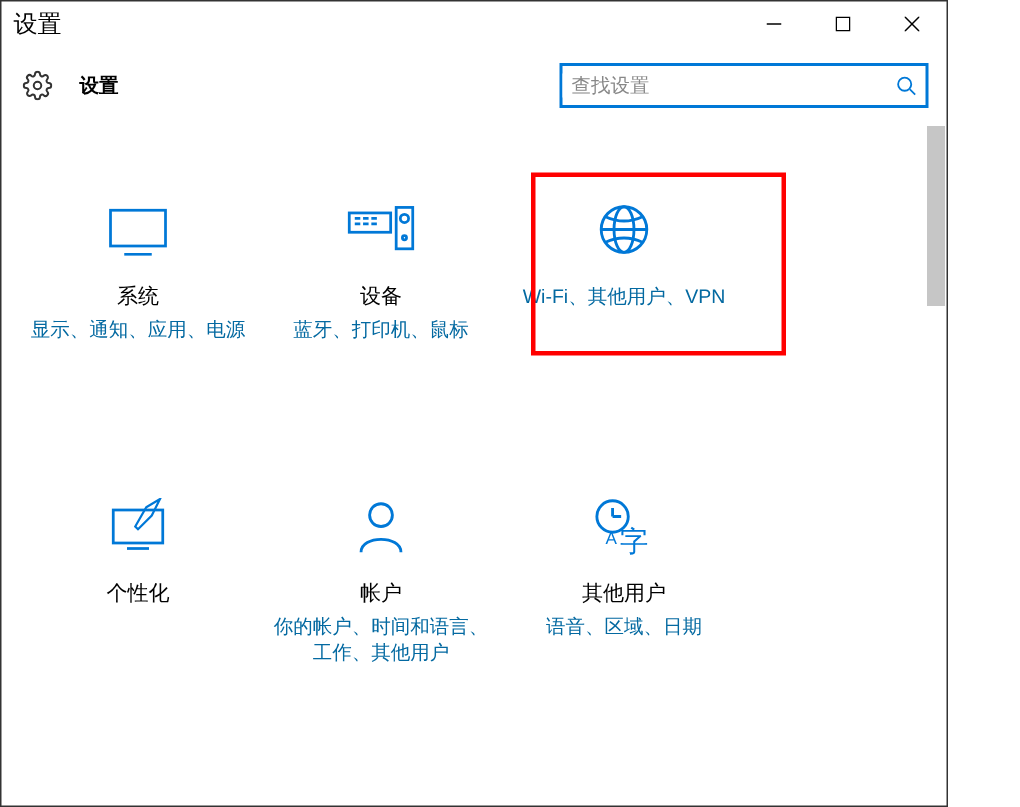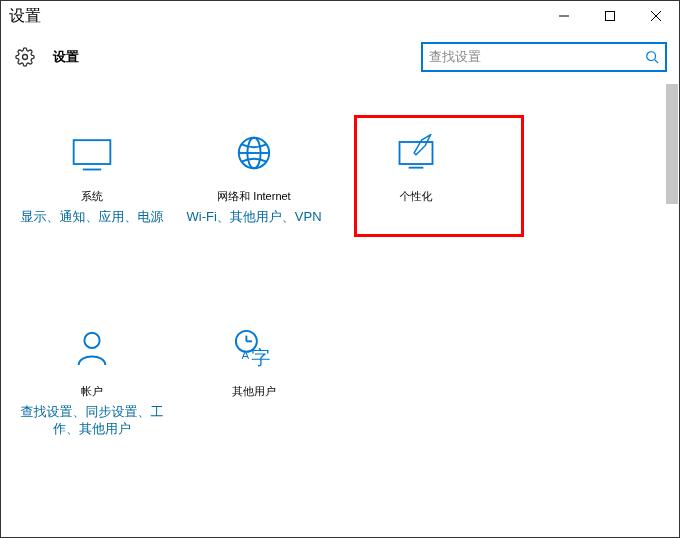--- a/index.html
+++ b/index.html
@@ -1,34 +1,34 @@
 <!DOCTYPE html>
 <html><head>
 <meta charset="utf-8">
 <style>
   * { box-sizing: border-box; }
   html, body { margin: 0; padding: 0; font-family: "Microsoft YaHei", "Segoe UI", sans-serif; background: #fff; }
-  .window { width: 680px; height: 538px; background: #fff; position: relative; border: 1px solid #333; overflow: hidden; }
+  .window { width: 632px; height: 538px; background: #fff; position: relative; border: 1px solid #333; overflow: hidden; }
   .titlebar { height: 30px; display: flex; align-items: center; justify-content: space-between; padding-left: 8px; }
   .win-controls { display: flex; height: 100%; }
   .win-btn { width: 46px; display: flex; align-items: center; justify-content: center; color: #000; }
   .win-btn svg { width: 10px; height: 10px; }
   .header { height: 52px; display: flex; align-items: center; padding: 0 12px 0 14px; }
   .gear { width: 20px; height: 20px; display: flex; align-items: center; justify-content: center; color: #333; }
   .page-title { font-size: 13px; font-weight: bold; margin-left: 18px; color: #000; }
   .header-spacer { flex: 1; }
   .search { display: flex; align-items: center; width: 246px; height: 30px; border: 2px solid #0078d7; background: #fff; }
   .search input { flex: 1; border: none; outline: none; font-size: 13px; padding: 0 6px; color: #000000; font-family: Liberation Serif, serif; }
   .search input::placeholder { color: #888; }
   .search-icon { width: 26px; display: flex; align-items: center; justify-content: center; color: #0078d7; }
   .content { position: absolute; top: 82px; left: 0; right: 14px; bottom: 0; overflow: hidden; }
   .grid { padding: 48px 10px 0 10px; display: flex; flex-wrap: wrap; }
   .tile { width: 162px; display: flex; flex-direction: column; align-items: center; text-align: center; margin-bottom: 100px; }
   .tile-icon { height: 44px; display: flex; align-items: center; justify-content: center; color: #0078d7; margin-bottom: 14px; }
-  .tile-title { font-size: 11px; color: #000; margin-bottom: 4px; }
+  .tile-title { font-size: 14px; color: #000; margin-bottom: 4px; }
   .tile-desc { font-size: 13px; color: #0369a1; line-height: 1.35; padding: 0 6px; }
   .highlight { position: absolute; border: 3px solid #ff0000; pointer-events: none; }
   .scrollbar { position: absolute; top: 83px; right: 1px; width: 12px; height: 120px; background: #c6c6c6; }
 </style>
 </head>
 <body>
 
 <div class="window">
 
   <div class="titlebar">
@@ -83,32 +83,49 @@
         <div class="tile-icon">
           <svg viewBox="0 0 48 40" width="44" height="38" fill="none" stroke="currentColor" stroke-width="2">
             <rect x="4" y="6" width="40" height="26"></rect>
               <line x1="14" y1="38" x2="34" y2="38"></line>
           </svg>
         </div>
         <div class="tile-title">系统</div>
         <div class="tile-desc">显示、通知、应用、电源</div>
       </div>
 
+      <div class="tile">
+        <div class="tile-icon">
+          <svg viewBox="0 0 50 40" width="46" height="38" fill="none" stroke="currentColor" stroke-width="2">
+            <rect x="2" y="8" width="30" height="14"></rect>
+            <line x1="6" y1="12" x2="10" y2="12"></line>
+              <line x1="12" y1="12" x2="16" y2="12"></line>
+              <line x1="18" y1="12" x2="22" y2="12"></line>
+            <line x1="6" y1="16" x2="10" y2="16"></line>
+              <line x1="12" y1="16" x2="16" y2="16"></line>
+              <line x1="18" y1="16" x2="22" y2="16"></line>
+            <rect x="36" y="4" width="12" height="30"></rect>
+              <circle cx="42" cy="12" r="3"></circle>
+              <circle cx="42" cy="26" r="1.5"></circle>
+          </svg>
+        </div>
+        <div class="tile-title">设备</div>
+        <div class="tile-desc">蓝牙、打印机、鼠标</div>
+      </div>
 
       <div class="tile">
         <div class="tile-icon">
           <svg viewBox="0 0 40 40" width="38" height="38" fill="none" stroke="currentColor" stroke-width="2">
             <circle cx="20" cy="20" r="16"></circle>
             <ellipse cx="20" cy="20" rx="7" ry="16"></ellipse>
             <line x1="4" y1="20" x2="36" y2="20"></line>
             <path d="M7 11 Q20 17 33 11"></path>
               <path d="M7 29 Q20 23 33 29"></path>
           </svg>
         </div>
-        <div class="tile-title">网络和 Internet</div>
         <div class="tile-desc">Wi-Fi、其他用户、VPN</div>
       </div>
 
       <div class="tile">
         <div class="tile-icon">
           <svg viewBox="0 0 48 40" width="44" height="38" fill="none" stroke="currentColor" stroke-width="2">
             <rect x="6" y="8" width="36" height="24"></rect>
               <line x1="16" y1="36" x2="32" y2="36"></line>
             <path d="M30 6 L40 0 L34 12 L26 20 L24 22 L22 20 Z" stroke-width="1.6"></path>
           </svg>
@@ -117,34 +134,35 @@
       </div>
 
       <div class="tile">
         <div class="tile-icon">
           <svg viewBox="0 0 40 40" width="38" height="38" fill="none" stroke="currentColor" stroke-width="2">
             <circle cx="20" cy="12" r="8"></circle>
               <path d="M6 38 C6 26 34 26 34 38"></path>
           </svg>
         </div>
         <div class="tile-title">帐户</div>
-        <div class="tile-desc">查找设置、同步设置、工作、其他用户</div>
+        <div class="tile-desc">你的帐户、时间和语言、工作、其他用户</div>
       </div>
 
       <div class="tile">
         <div class="tile-icon">
           <svg viewBox="0 0 46 42" width="44" height="40" fill="none" stroke="currentColor" stroke-width="2">
             <circle cx="15" cy="14" r="11"></circle>
               <line x1="15" y1="8" x2="15" y2="14"></line>
               <line x1="15" y1="14" x2="21" y2="14"></line>
             <text x="20" y="38" font-size="20" fill="currentColor" stroke="none" font-family="Microsoft YaHei">字</text>
             <text x="10" y="33" font-size="12" fill="currentColor" stroke="none">A</text>
           </svg>
         </div>
         <div class="tile-title">其他用户</div>
+        <div class="tile-desc">语音、区域、日期</div>
       </div>
 
     </div>
 
     <div class="highlight" style="left:353px; top:32px; width:170px; height:122px;"></div>
   </div>
 
 </div>
 
 </body></html>

